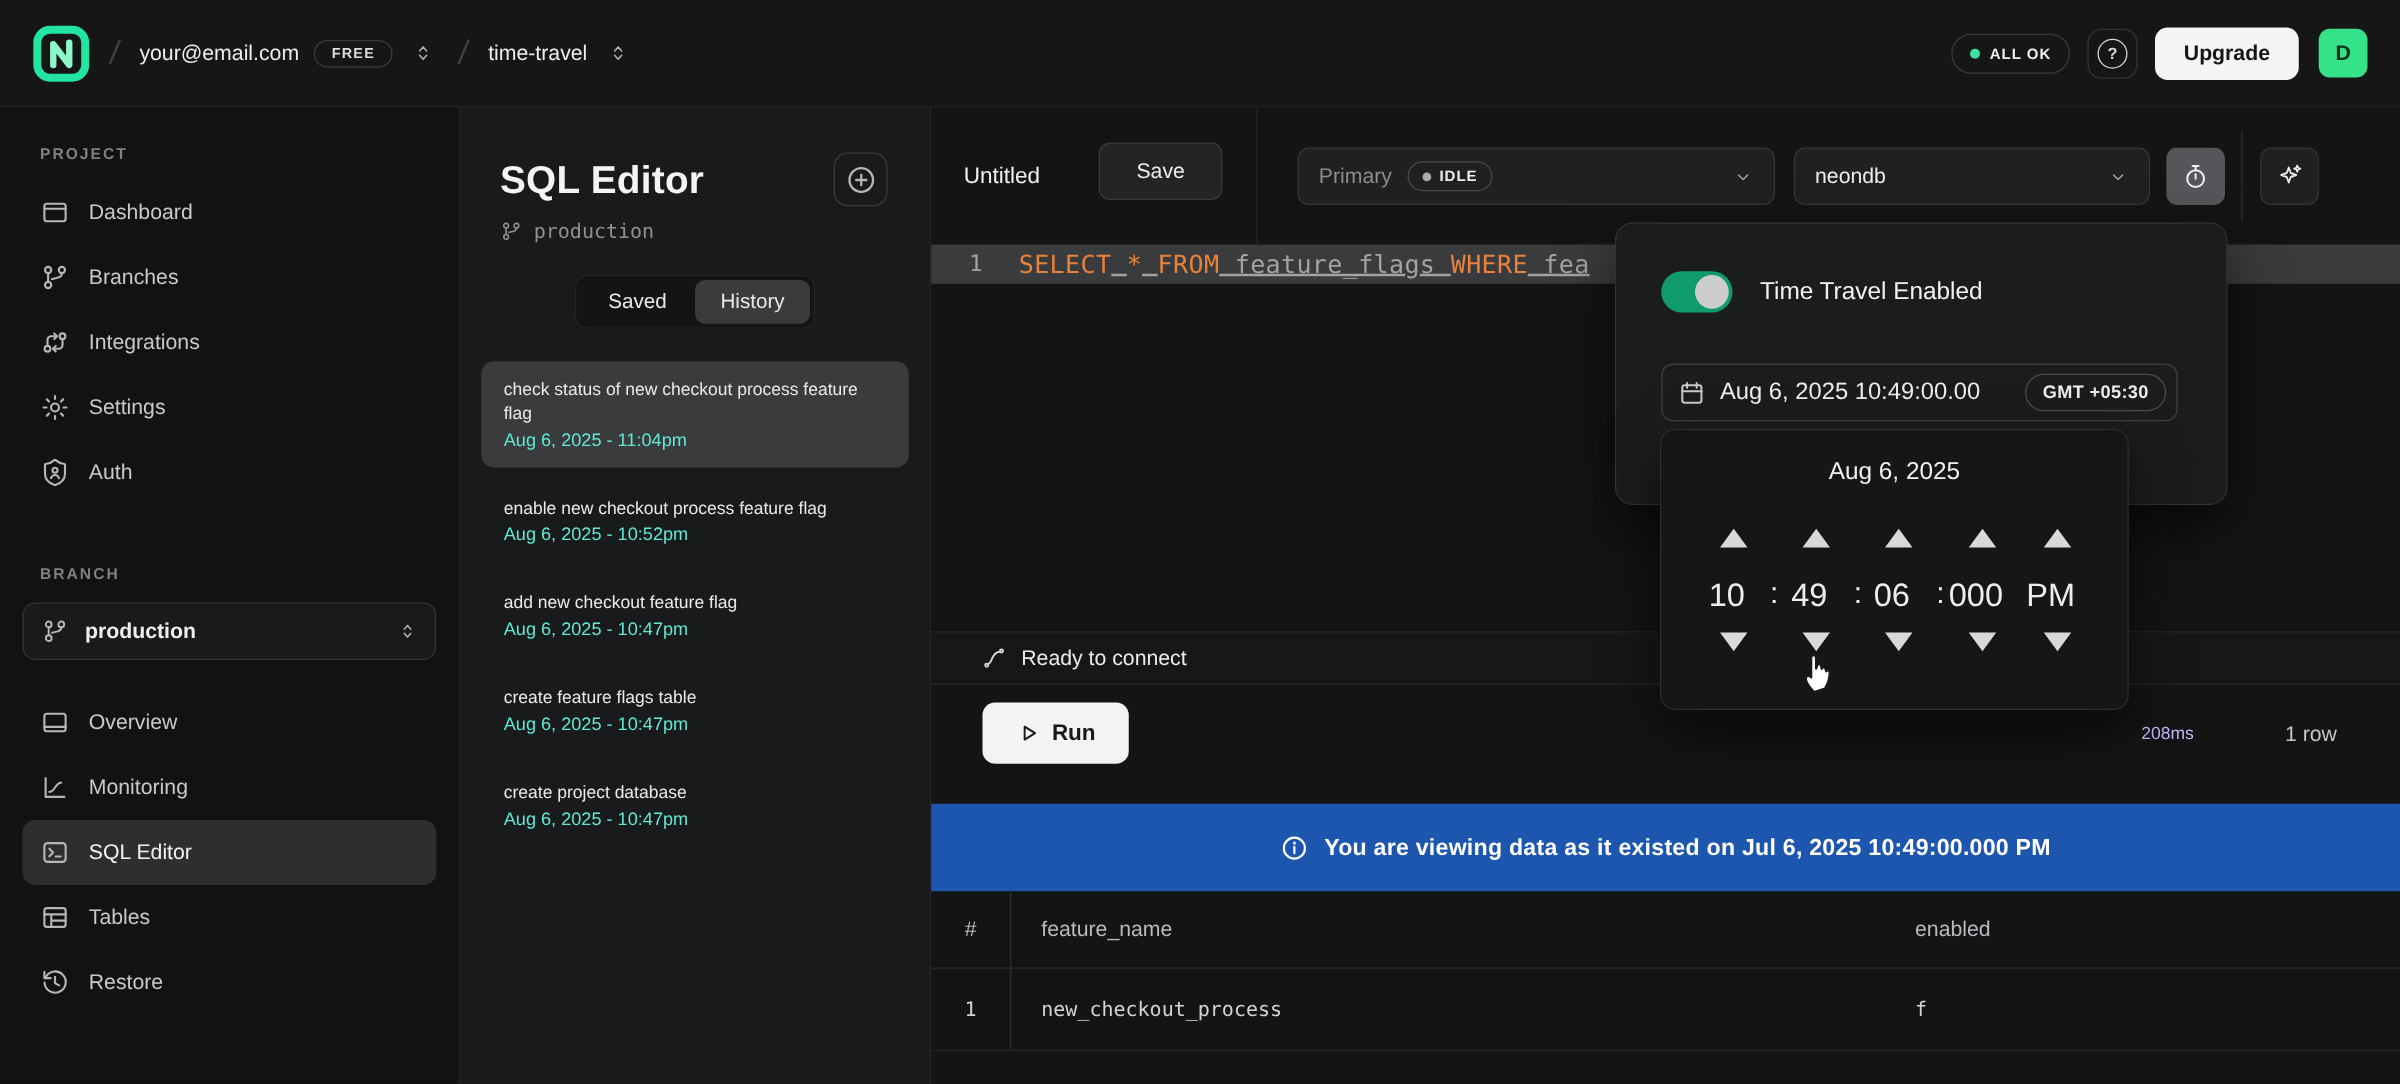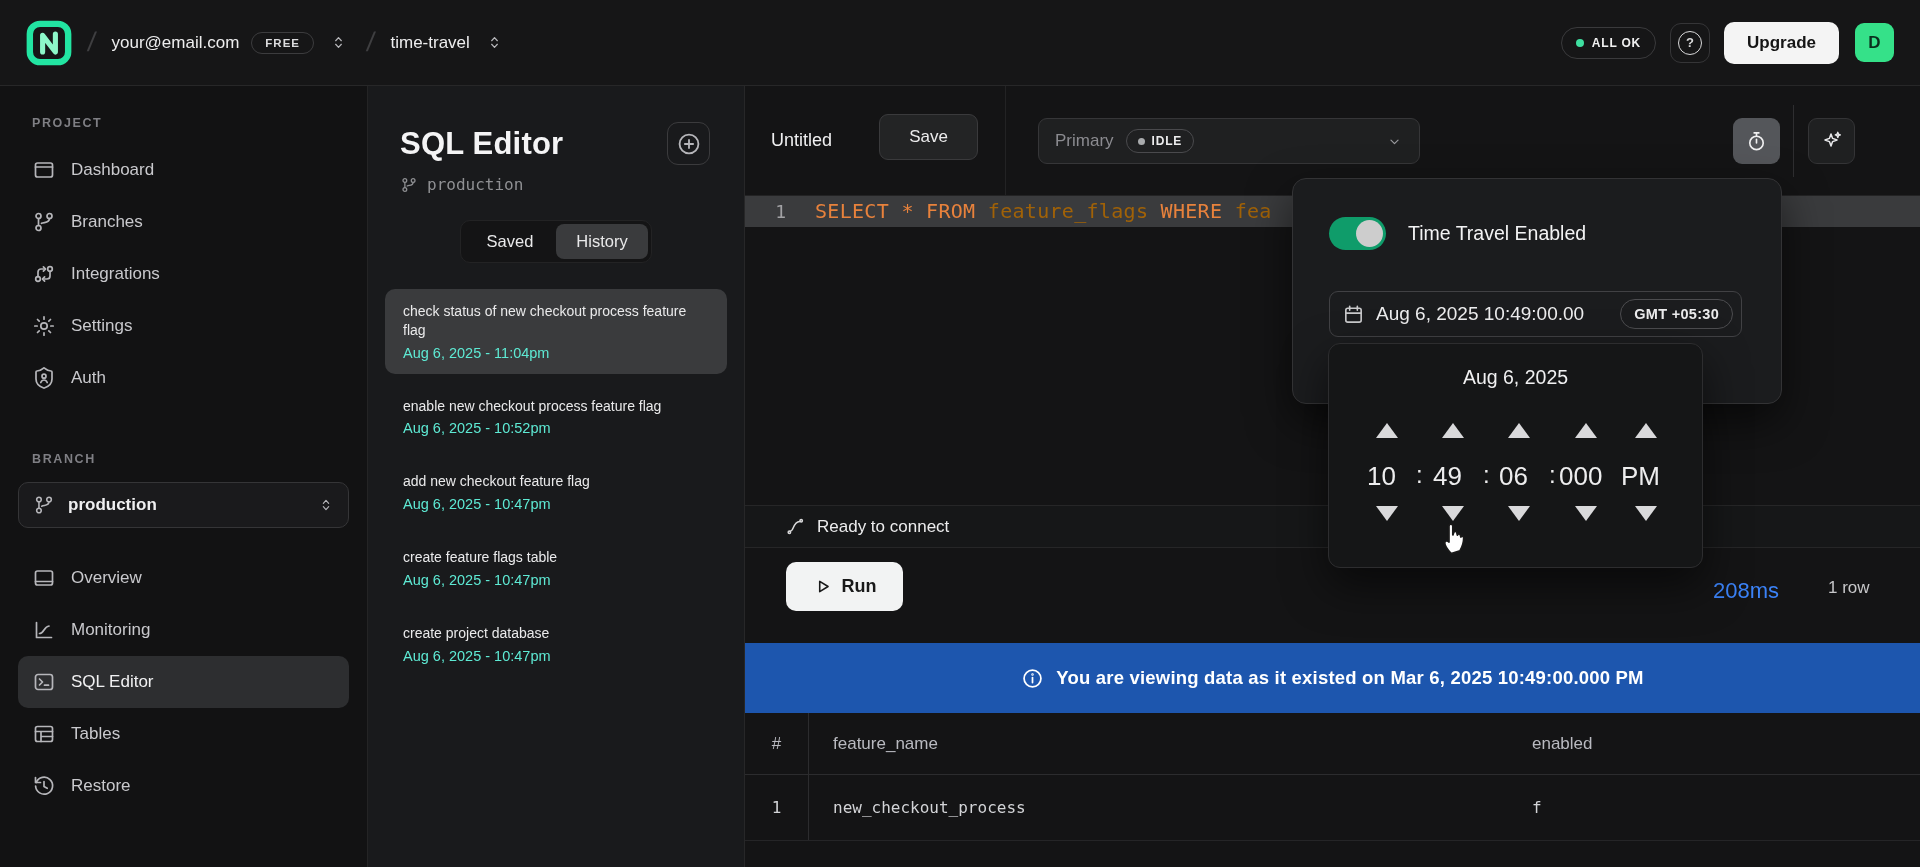--- a/index.html
+++ b/index.html
@@ -138,38 +138,38 @@
   .gutter-num {
     position:absolute; left:0; top:0; width:58px; height:31px; line-height:31px;
     text-align:right; padding-right:17px; color:#a2a2a5;
     font-family:"DejaVu Sans Mono", monospace; font-size:18px;
   }
   .code-line {
     position:absolute; left:70px; top:0; height:31px; line-height:31px; white-space:pre;
     font-family:"DejaVu Sans Mono", monospace; font-size:20px; letter-spacing:.3px;
   }
   .code-line .kw { color:#e8823c; }
-  .code-line .plain { color:#a16207; }
+  .code-line .plain { color:#a3a3a3;text-decoration:underline; }
 
   
   .conn-row {
     position:absolute; left:0; top:419px; right:0; height:43px;
     border-top:1px solid #262627; border-bottom:1px solid #262627; background:#161718;
     display:flex; align-items:center; padding-left:40px; gap:11px;
   }
   .conn-text { font-size:17px; color:#ececed; }
 
   
   .run-btn {
     position:absolute; left:41px; top:476px; width:117px; height:49px;
     background:#f2f3f3; border:none; border-radius:10px; color:#191919;
     font-size:18px; font-weight:600; font-family:inherit;
     display:flex; align-items:center; justify-content:center; gap:10px;
   }
-  .stat-duration { position:absolute; left:968px; top:492px; font-size:22px; color:#3b82f6; }
+  .stat-duration { position:absolute; left:968px; top:492px; font-size:14px; color:#c4b5fd; }
   .stat-rows { position:absolute; left:1083px; top:492px; font-size:17px; color:#c7c7c9; }
 
   
   .banner {
     position:absolute; left:0; top:557px; right:0; height:70px; background:#1d56ae;
     display:flex; align-items:center; justify-content:center; gap:12px;
   }
   .banner-text { font-size:18.5px; font-weight:bold; color:#ffffff; letter-spacing:.2px; }
   .rtable { position:absolute; left:0; top:627px; right:0; }
   .tr-head { position:relative; height:62px; border-bottom:1px solid #2c2c2e; color:#b9bac0; font-size:17px; }
@@ -438,20 +438,28 @@
         <span class="idle-dot"></span>
         <span class="idle-text">IDLE</span>
       </span>
       <span class="select-chevron">
           <svg width="17" height="17" viewBox="0 0 24 24" class="ico" style="stroke:#9a9a9e">
             <path d="M7 10l5 5 5-5"></path>
           </svg>
         </span>
     </div>
 
+    <div class="select-box db-select">
+      <span class="db-name">neondb</span>
+      <span class="select-chevron">
+          <svg width="17" height="17" viewBox="0 0 24 24" class="ico" style="stroke:#9a9a9e">
+            <path d="M7 10l5 5 5-5"></path>
+          </svg>
+        </span>
+    </div>
 
     <div class="icon-btn tt-btn">
       <svg width="23" height="23" viewBox="0 0 24 24" class="ico" style="stroke:#f0f0f1">
           <circle cx="12" cy="13.5" r="7"></circle>
           <path d="M12 13.5V9.8"></path>
           <path d="M9.5 3h5"></path>
           <path d="M12 3v3.5"></path>
         </svg>
     </div>
     <div class="tdiv2"></div>
@@ -488,21 +496,21 @@
   </button>
   <span class="stat-duration">208ms</span>
   <span class="stat-rows">1 row</span>
 
   <div class="banner">
     <svg width="23" height="23" viewBox="0 0 24 24" class="ico" style="stroke:#ffffff;stroke-width:1.8">
         <circle cx="12" cy="12" r="8.8"></circle>
         <path d="M12 11v5.2"></path>
         <circle cx="12" cy="7.8" r="0.4" fill="#ffffff"></circle>
       </svg>
-    <span class="banner-text">You are viewing data as it existed on Mar 6, 2025 10:49:00.000 PM</span>
+    <span class="banner-text">You are viewing data as it existed on Jul 6, 2025 10:49:00.000 PM</span>
   </div>
 
   <div class="rtable">
     <div class="tr-head">
       <span class="col-num">#</span>
       <span class="col-name">feature_name</span>
       <span class="col-enabled">enabled</span>
     </div>
     <div class="tr-data">
       <span class="col-num">1</span>

